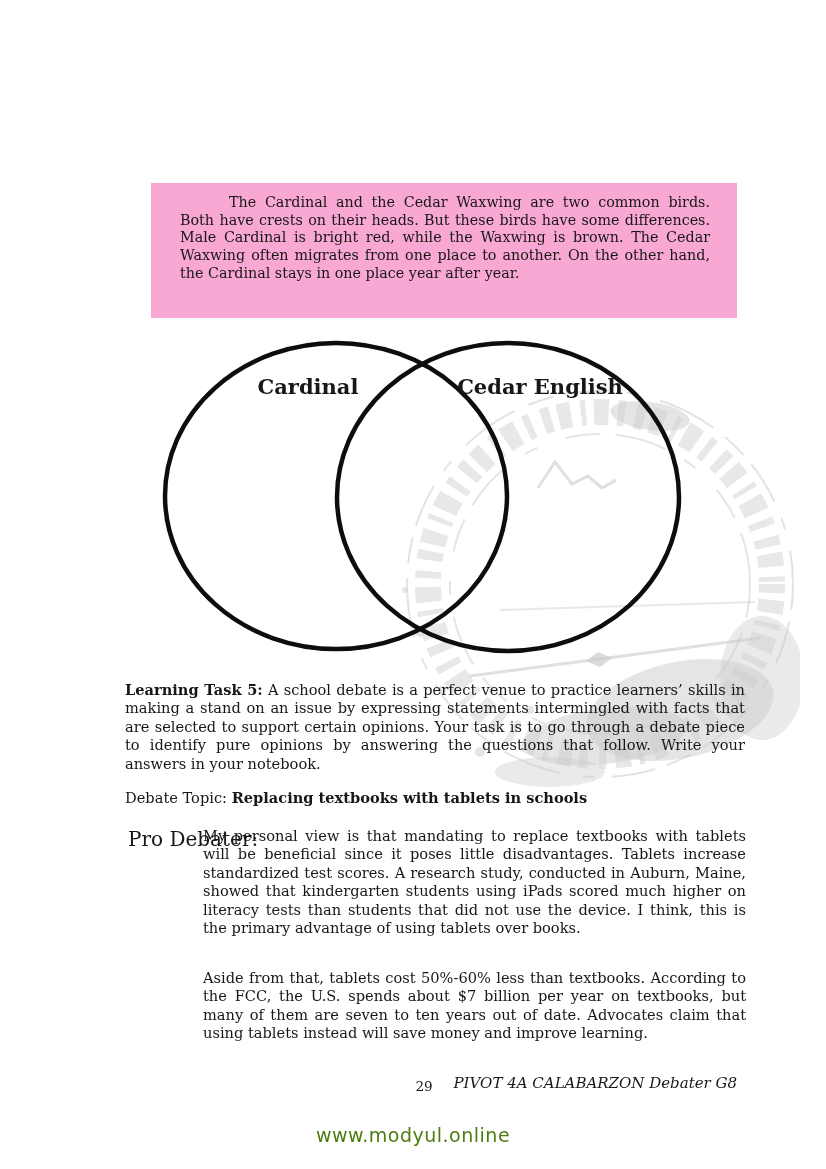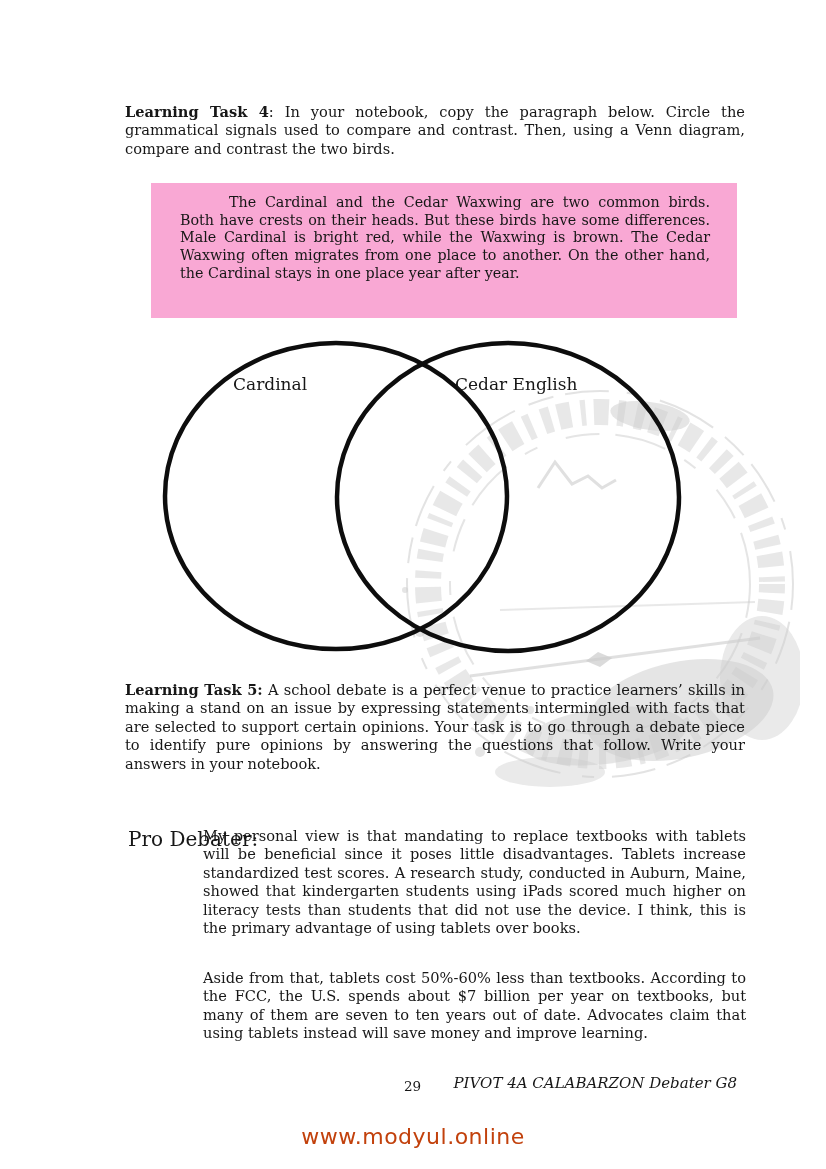--- a/index.html
+++ b/index.html
@@ -33,45 +33,46 @@
     margin: 11px 27px 0 29px;
     font-size: 14.3px;
     line-height: 17.7px;
     text-align: justify;
     text-indent: 49px;
   }
   
   .venn-svg { position: absolute; left: 125px; top: 333px; z-index: 1; }
   .venn-label {
     position: absolute;
-    font-weight: normal;
-    font-size: 17px;
+    font-weight: bold;
+    font-size: 21px;
+    text-align: center;
     z-index: 2;
   }
   .venn-label.left  { left: 233px; top: 374px; width: 150px; }
   .venn-label.right { left: 455px; top: 374px; width: 170px; }
   
   .stamp-svg { position: absolute; left: 350px; top: 380px; z-index: 0; }
   
   .pro-label { position: absolute; left: 128px; top: 827px; font-size: 20px; z-index: 2; }
   
   .footer-num {
     position: absolute; left: 404px; top: 1078px; width: 40px;
-    font-size: 13.5px; z-index: 2;
+    font-size: 13.5px; text-align: center; z-index: 2;
   }
   .footer-module {
     position: absolute; left: 445px; top: 1074px; width: 292px;
     font-size: 15px; font-style: italic; text-align: right; z-index: 2;
   }
   .url-watermark {
     position: absolute; left: 0; top: 1124px; width: 100%;
     text-align: center;
     font-family: "DejaVu Sans", "Liberation Sans", sans-serif;
-    font-size: 22px; letter-spacing: 0.5px;
-    color: #c2410c; z-index: 2;
+    font-size: 19px; letter-spacing: 0.5px;
+    color: #4d7c0f; z-index: 2;
   }
 </style>
 </head>
 <body>
 
 <div class="page">
 
   <svg class="stamp-svg" width="450" height="420" viewBox="0 0 450 420" aria-hidden="true">
     <g stroke="#cccccc" fill="none">
       <circle cx="250" cy="204" r="193" stroke-width="2" opacity="0.55" stroke-dasharray="26 12 44 18 12 22 60 15"></circle>
@@ -89,35 +90,35 @@
       <ellipse cx="200" cy="392" rx="55" ry="15" opacity="0.42"></ellipse>
       <ellipse cx="300" cy="36" rx="40" ry="14" opacity="0.5" transform="rotate(8 300 36)"></ellipse>
       <circle cx="70" cy="252" r="5" opacity="0.55"></circle>
       <circle cx="92" cy="310" r="4" opacity="0.5"></circle>
       <circle cx="55" cy="210" r="3" opacity="0.5"></circle>
       <circle cx="180" cy="330" r="4" opacity="0.5"></circle>
       <circle cx="130" cy="372" r="5" opacity="0.5"></circle>
     </g>
   </svg>
 
-  <p class="para" style="left:125px; top:103px; width:620px;"><span class="bold">Learning Task 4</span><span>: In your notebook, copy the paragraph below. Circle the grammatical signals used to compare and contrast. Then, using a Venn diagram, compare and contrast the two birds.</span></p>
 
   <div class="passage-box">
     <p>The Cardinal and the Cedar Waxwing are two common birds. Both have crests on their heads. But these birds have some differences. Male Cardinal is bright red, while the Waxwing is brown.  The Cedar Waxwing often migrates from one place to another. On the other hand, the Cardinal stays in one place year after year.</p>
   </div>
 
   <svg class="venn-svg" width="560" height="322" viewBox="0 0 560 322">
     <ellipse cx="211" cy="163" rx="171" ry="153" fill="none" stroke="#0d0d0d" stroke-width="4.5"></ellipse>
     <ellipse cx="383" cy="164" rx="171" ry="154" fill="none" stroke="#0d0d0d" stroke-width="4.5"></ellipse>
   </svg>
   <div class="venn-label left">Cardinal</div>
   <div class="venn-label right">Cedar English</div>
 
   <p class="para" style="left:125px; top:681px; width:620px;"><span class="bold">Learning Task 5:</span><span> A school debate is a perfect venue to practice learners’ skills in making a stand on an issue by expressing statements intermingled with facts that are selected to support certain opinions. Your task is to go through a debate piece to identify pure opinions by answering the questions that follow. Write your answers in your notebook.</span></p>
 
+  <p class="para" style="left:125px; top:789px; width:620px; text-align:left;"><span>Debate Topic: </span><span class="bold">Replacing textbooks with tablets in schools</span></p>
 
   <span class="pro-label">Pro Debater:</span>
   <p class="para" style="left:203px; top:827px; width:543px;">My personal view is that mandating to replace textbooks with tablets will be beneficial since it poses little disadvantages. Tablets increase standardized test scores. A research study, conducted in Auburn, Maine, showed that kindergarten students using iPads scored much higher on literacy tests than students that did not use the device. I think, this is the primary advantage of using tablets over books.</p>
   <p class="para" style="left:203px; top:969px; width:543px;">Aside from that, tablets cost 50%-60% less than textbooks. According to the FCC, the U.S. spends about $7 billion per year on textbooks, but many of them are seven to ten years out of date. Advocates claim that using tablets instead will save money and improve learning.</p>
 
   <span class="footer-num">29</span>
   <span class="footer-module">PIVOT 4A CALABARZON Debater G8</span>
 
   <div class="url-watermark">www.modyul.online</div>
 

